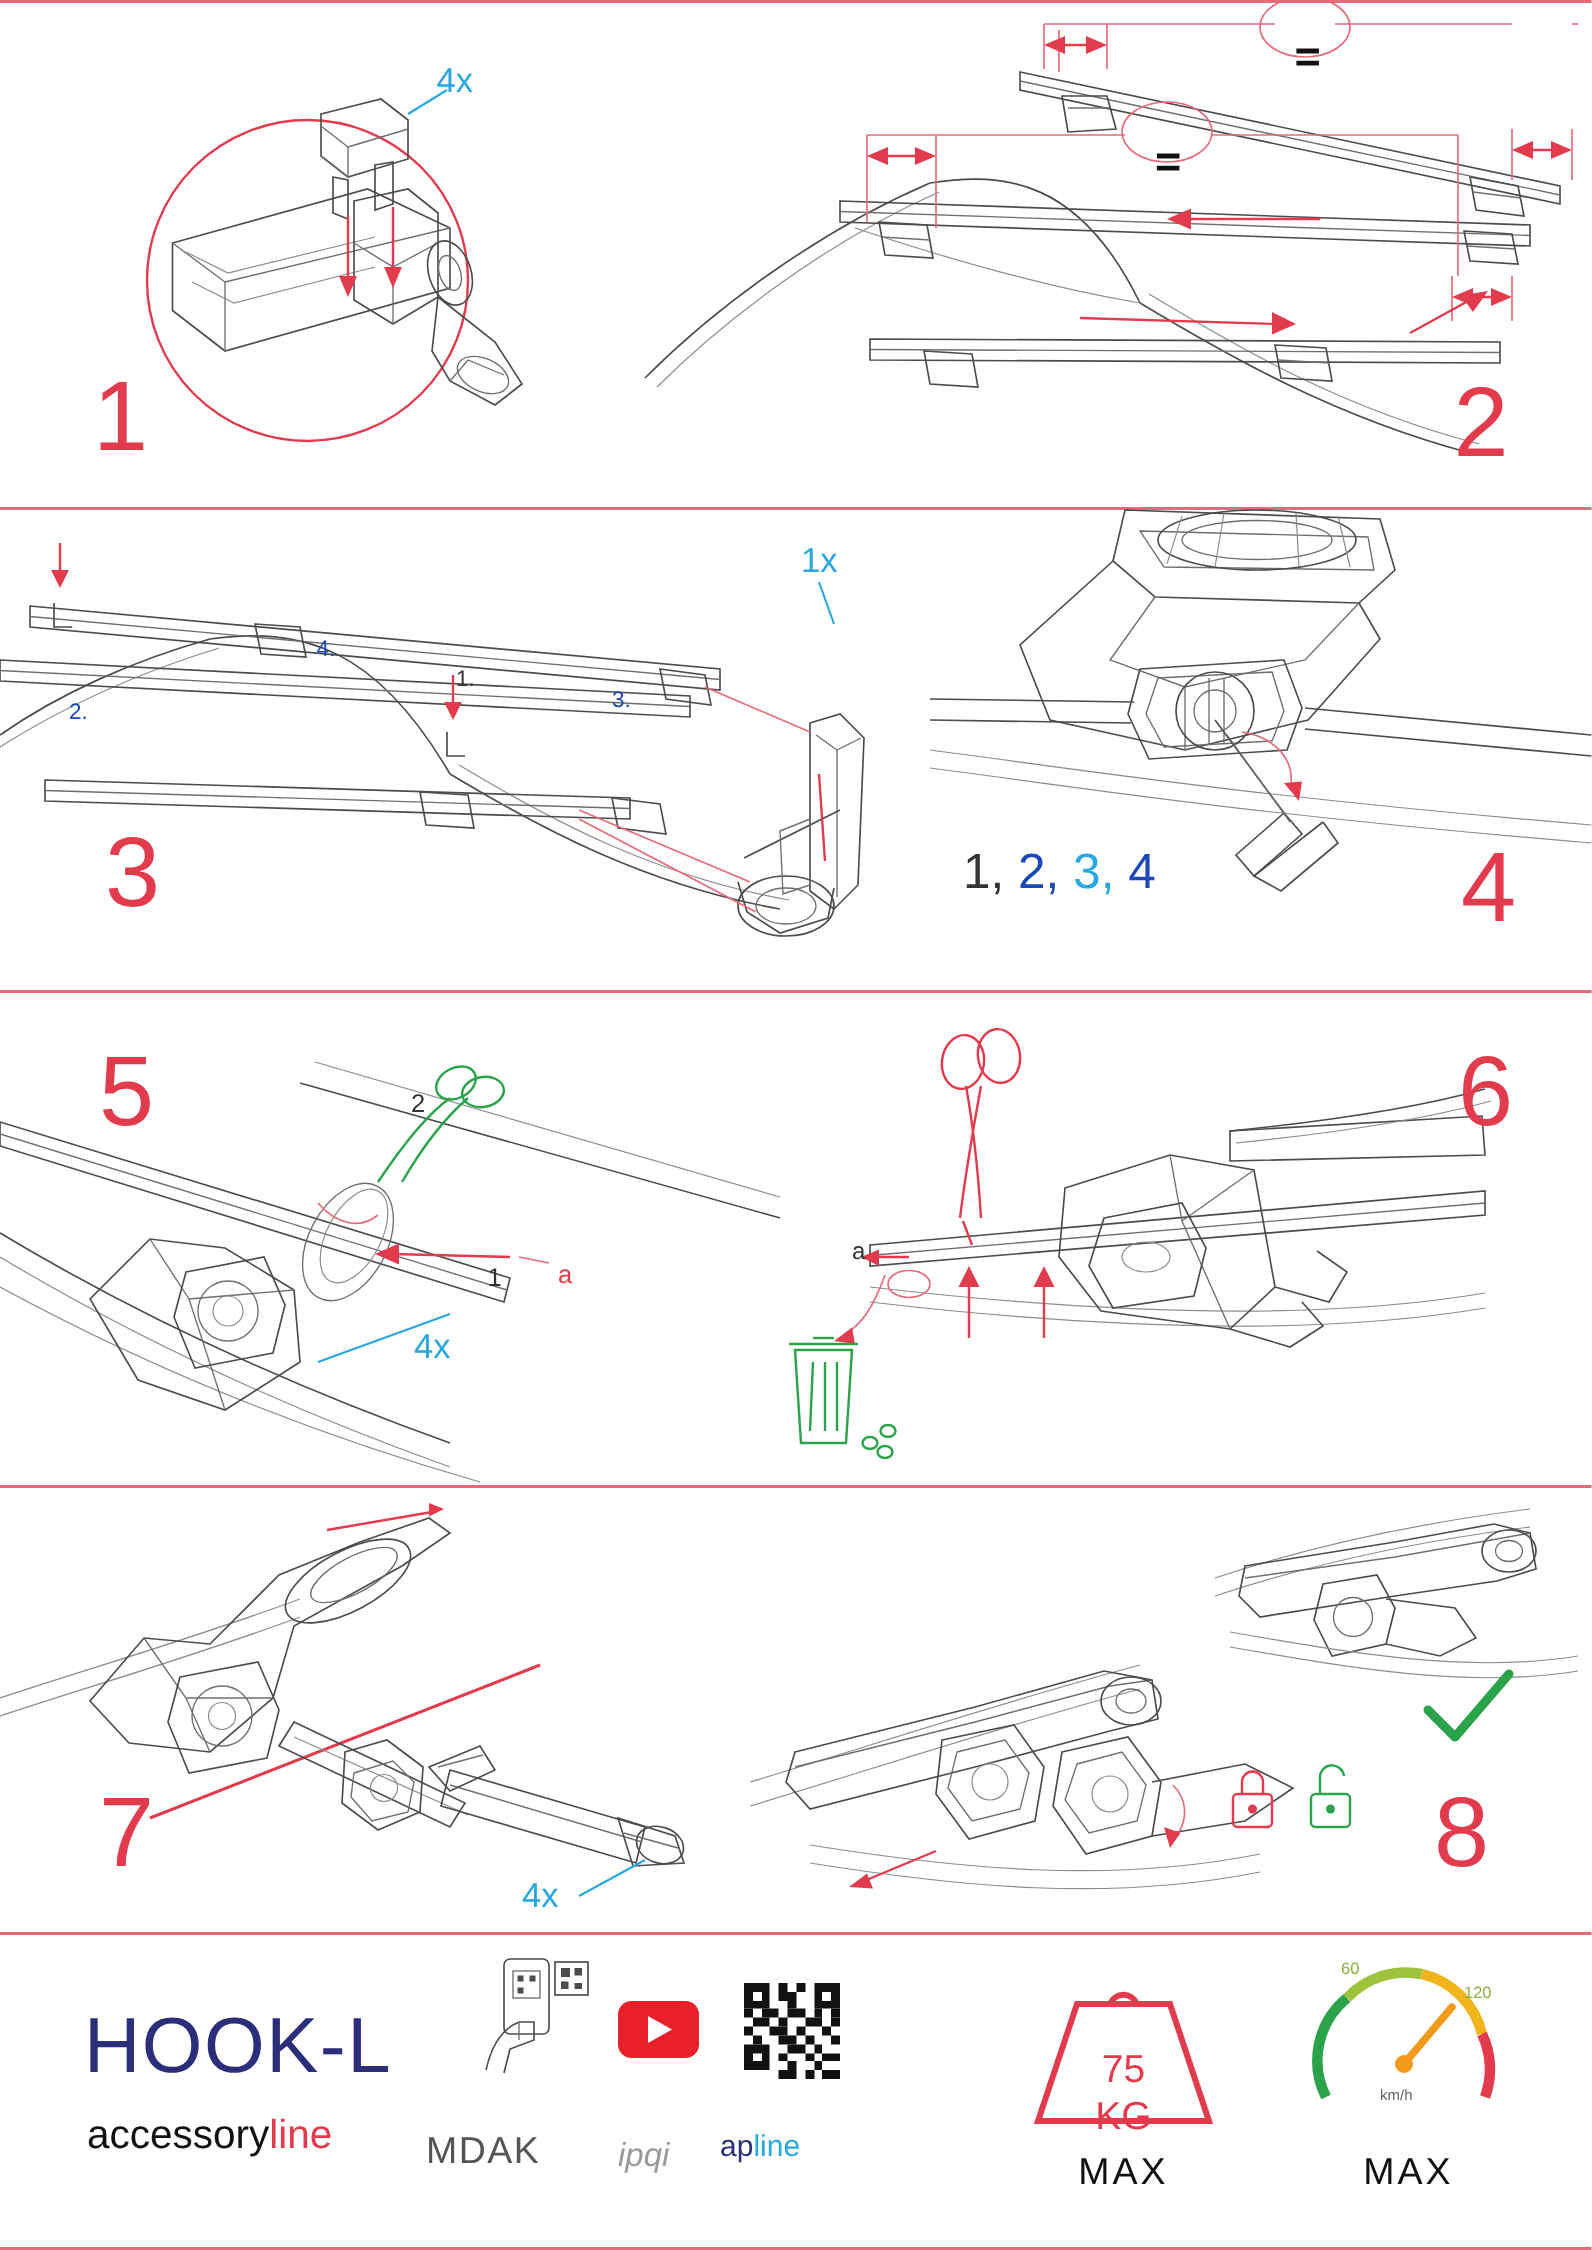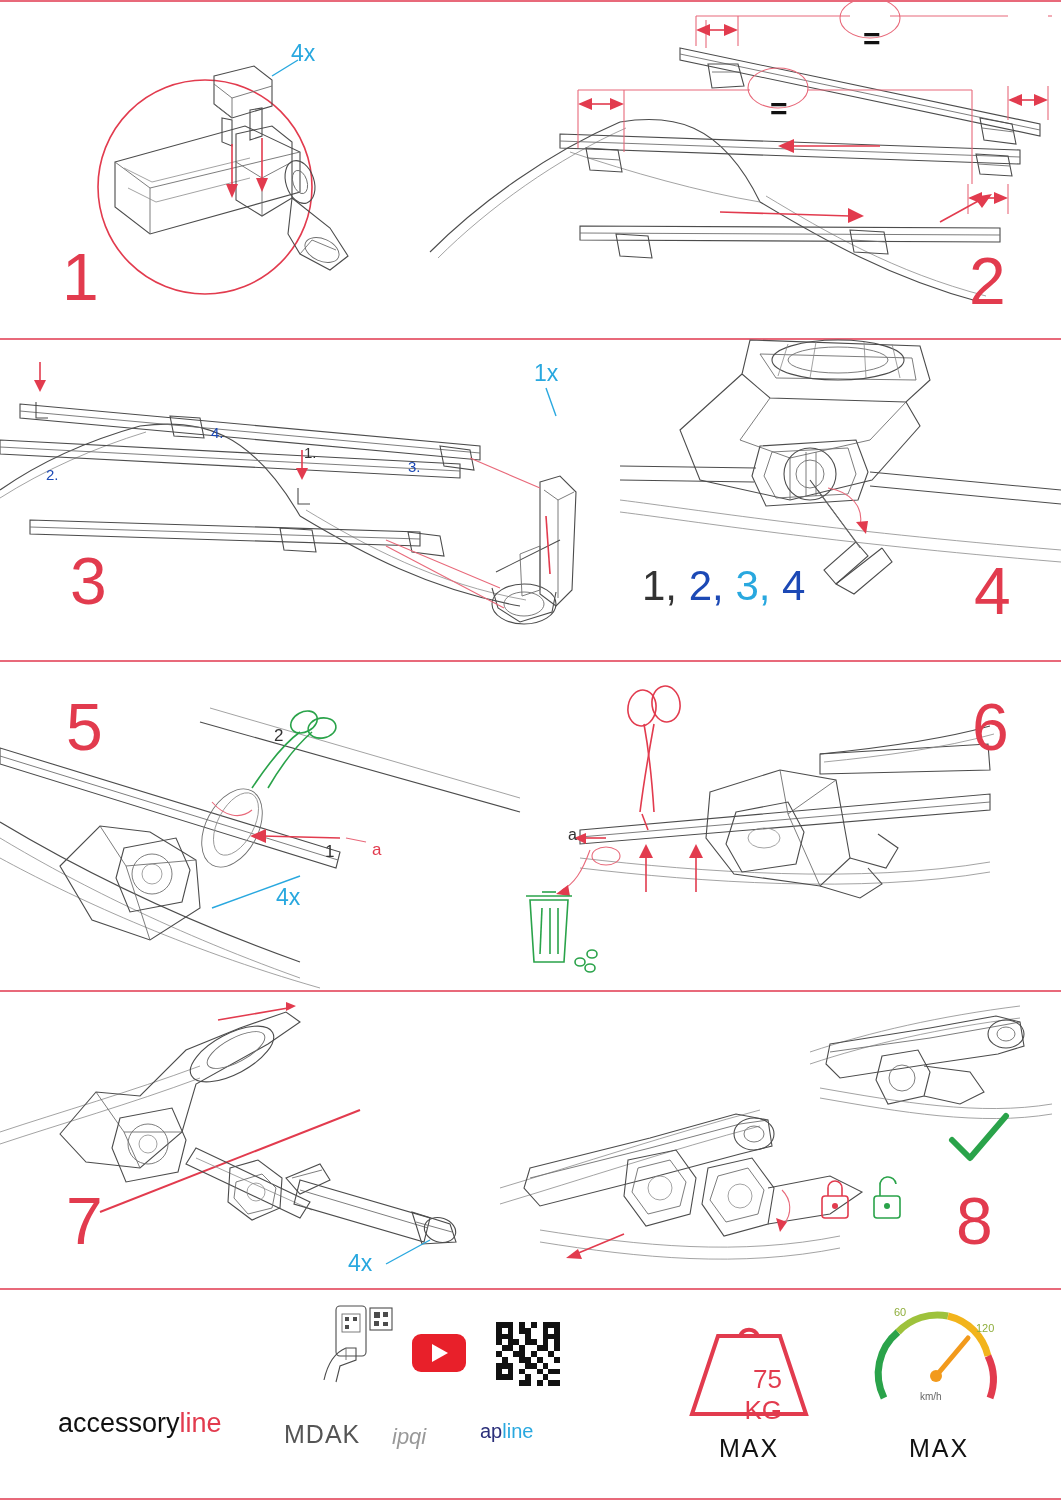--- a/index.html
+++ b/index.html
@@ -278,21 +278,21 @@
       <path class="lnl" d="M0 172 C80 182 200 202 441 222"></path>
 
       <path class="ln" d="M190 140 L236 202 L204 230 L216 244 L262 208"></path>
       <path class="ln" d="M236 202 L248 216 L216 244"></path>
       <path class="ln" d="M262 208 L272 222 L234 254 L216 244"></path>
       <path class="ln2" d="M198 150 L240 208"></path>
 
       <path class="rdt" d="M208 148 C232 152 244 168 240 186"></path>
       <path class="fillred" d="M246 194 l-10 -12 l12 -1 z"></path>
     </svg>
-    <div style="position:absolute;left:22px;top:222px;font-size:42px;color:#333;">
+    <div style="position:absolute;left:22px;top:222px;font-size:33px;color:#333;">
       <span>1,</span>
       <span style="color:#1c49b5;">2,</span>
       <span style="color:#29a8df;">3,</span>
       <span style="color:#1c49b5;">4</span>
     </div>
     <div class="stepnum" style="left:354px;top:218px;font-size:66px;">4</div>
   </div>
 
   <div class="panel" style="left:0;top:662px;width:520px;height:326px;">
     <svg width="520" height="326" viewBox="0 0 520 326">
@@ -479,20 +479,21 @@
         <rect x="374" y="204" width="26" height="22" rx="3" class="gr"></rect>
         <path class="gr" d="M380 204 L380 194 a8 8 0 0 1 16 -2"></path>
         <circle cx="387" cy="214" r="3" class="fillgreen"></circle>
       </g>
     </svg>
     <div class="stepnum" style="left:456px;top:196px;font-size:66px;">8</div>
   </div>
 
   <div id="footer">
 
+    <div class="brand" style="position:absolute;left:56px;top:42px;">HOOK-L</div>
     <div class="sub1" style="position:absolute;left:58px;top:116px;">
       <span>accessory</span><span class="accent">line</span>
     </div>
 
     <svg style="position:absolute;left:322px;top:12px" width="72" height="80" viewBox="0 0 72 80">
       <rect x="14" y="2" width="30" height="50" rx="4" class="ln"></rect>
       <rect x="20" y="10" width="18" height="18" class="ln2"></rect>
       <rect x="23" y="13" width="4" height="4" fill="#4c4c4c"></rect>
       <rect x="31" y="13" width="4" height="4" fill="#4c4c4c"></rect>
       <rect x="23" y="21" width="4" height="4" fill="#4c4c4c"></rect>
@@ -545,32 +546,32 @@
       <i style="grid-area:10/6/11/7"></i>
         <i style="grid-area:10/9/11/10"></i>
       <i style="grid-area:11/5/12/7"></i>
         <i style="grid-area:11/8/12/9"></i>
         <i style="grid-area:11/10/12/12"></i>
     </div>
 
     <div class="logo-mdak" style="position:absolute;left:284px;top:128px;">
       <span>MDAK</span>
     </div>
-    <div class="logo-ipqi" style="position:absolute;left:392px;top:132px;">
+    <div class="logo-ipqi" style="position:absolute;left:412px;top:132px;">
       <span>ipqi</span>
     </div>
     <div class="logo-apline" style="position:absolute;left:480px;top:128px;">
       <span>ap</span><span class="lt">line</span>
     </div>
 
     <svg style="position:absolute;left:684px;top:14px" width="130" height="116" viewBox="0 0 130 116">
       <path d="M34 30 L96 30 L122 108 L8 108 Z" fill="none" stroke="#e23b4e" stroke-width="4"></path>
       <path d="M56 30 a10 11 0 0 1 18 0" fill="none" stroke="#e23b4e" stroke-width="4"></path>
     </svg>
-    <div class="kgtxt" style="position:absolute;left:716px;top:72px;width:66px;text-align:right;">75 KG</div>
+    <div class="kgtxt" style="position:absolute;left:716px;top:72px;width:66px;text-align:center;">75 KG</div>
     <div class="maxlabel" style="position:absolute;left:684px;top:142px;width:130px;">MAX</div>
 
     <svg style="position:absolute;left:872px;top:10px" width="134" height="120" viewBox="0 0 134 120">
       <path d="M12 96 A54 54 0 0 1 26 30" fill="none" stroke="#2aa34a" stroke-width="7"></path>
       <path d="M26 30 A54 54 0 0 1 76 14" fill="none" stroke="#9ec23c" stroke-width="7"></path>
       <path d="M76 14 A54 54 0 0 1 116 54" fill="none" stroke="#f2b41c" stroke-width="7"></path>
       <path d="M116 54 A54 54 0 0 1 118 96" fill="none" stroke="#e23b4e" stroke-width="7"></path>
       <path d="M64 74 L96 36" stroke="#f29a1c" stroke-width="5" fill="none" stroke-linecap="round"></path>
       <circle cx="64" cy="74" r="6" fill="#f29a1c"></circle>
       <text class="spd-num" x="22" y="14">60</text>

